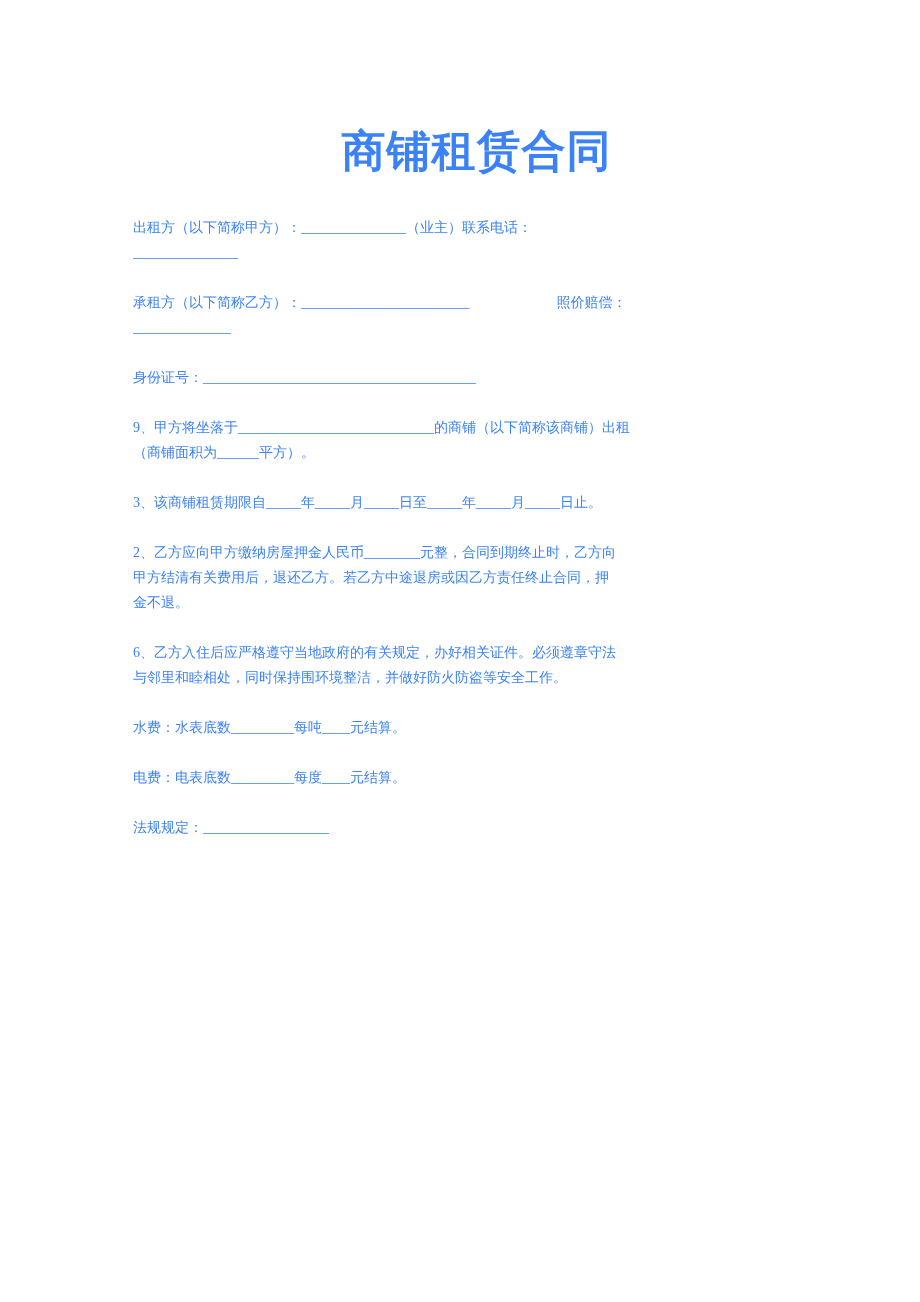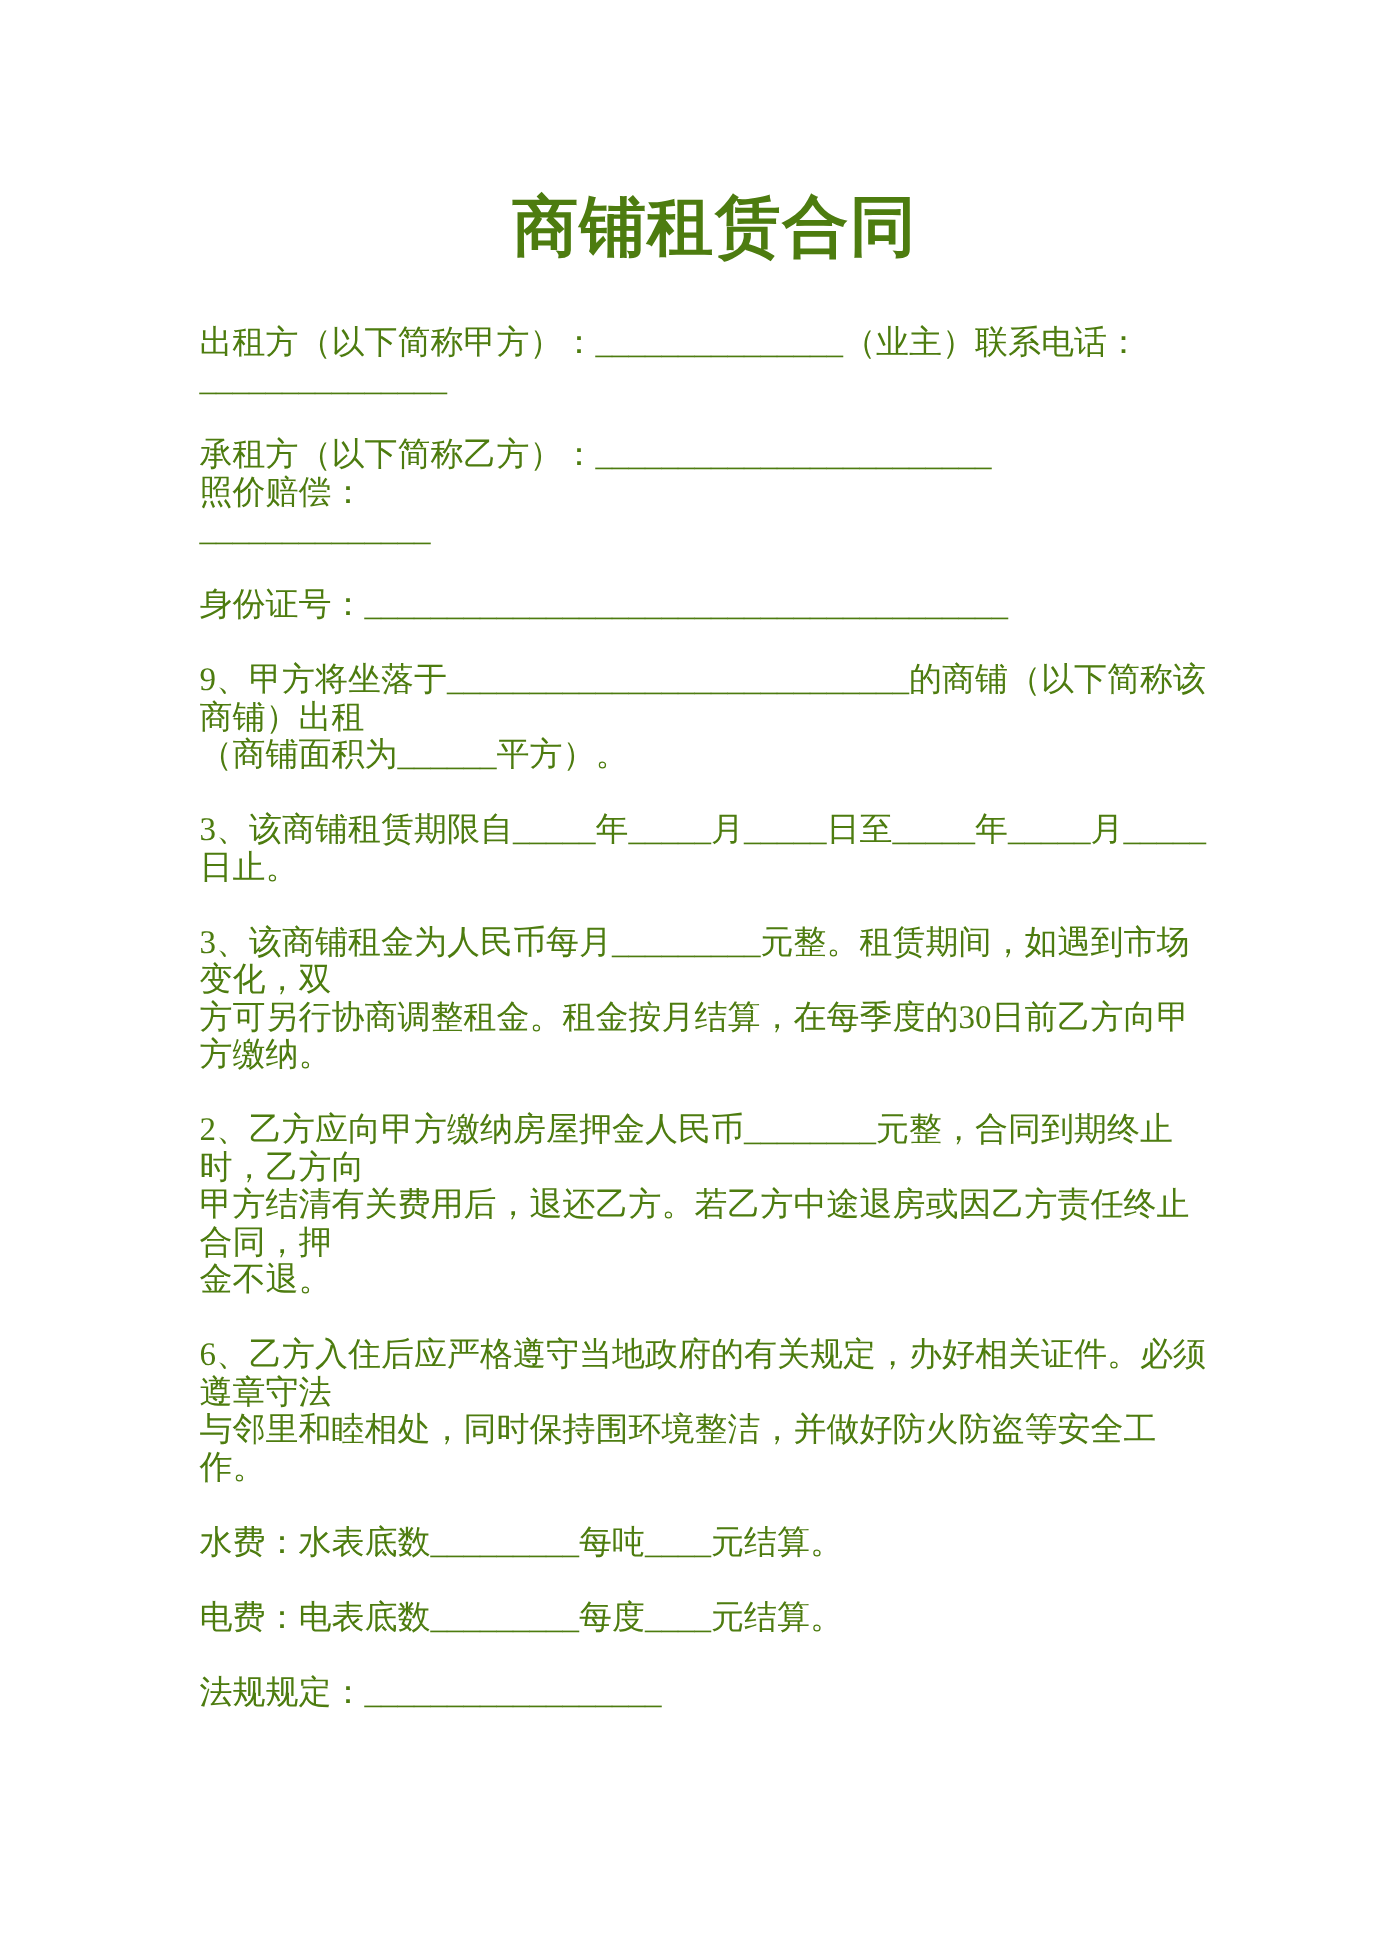--- a/index.html
+++ b/index.html
@@ -12,55 +12,53 @@
     height: 1302px;
     overflow: hidden;
   }
   .page {
     box-sizing: border-box;
     width: 920px;
     height: 1302px;
     padding: 124px 100px 0 133px;
     background: #ffffff;
     font-family: "Liberation Serif", "DejaVu Serif", serif;
-    color: #4d7c0f;
+    color: #3b82f6;
   }
   .doc-title {
     font-size: 44px;
     font-weight: bold;
     line-height: 1.25;
     text-align: center;
     margin: 0 0 36px 0;
     letter-spacing: 1px;
     white-space: nowrap;
   }
   .para {
-    font-size: 22px;
+    font-size: 14px;
     line-height: 25px;
     margin: 0 0 25px 0;
     white-space: pre-wrap;
     word-break: break-all;
     max-width: 680px;
   }
 </style>
 </head>
 <body>
 
 <div class="page">
   <h1 class="doc-title">商铺租赁合同</h1>
   <p class="para">出租方（以下简称甲方）：_______________（业主）联系电话：
 _______________</p>
   <p class="para">承租方（以下简称乙方）：________________________                         照价赔偿：
 ______________</p>
   <p class="para">身份证号：_______________________________________</p>
   <p class="para">9、甲方将坐落于____________________________的商铺（以下简称该商铺）出租
 （商铺面积为______平方）。</p>
   <p class="para">3、该商铺租赁期限自_____年_____月_____日至_____年_____月_____日止。</p>
-  <p class="para">3、该商铺租金为人民币每月_________元整。租赁期间，如遇到市场变化，双
-方可另行协商调整租金。租金按月结算，在每季度的30日前乙方向甲方缴纳。</p>
   <p class="para">2、乙方应向甲方缴纳房屋押金人民币________元整，合同到期终止时，乙方向
 甲方结清有关费用后，退还乙方。若乙方中途退房或因乙方责任终止合同，押
 金不退。</p>
   <p class="para">6、乙方入住后应严格遵守当地政府的有关规定，办好相关证件。必须遵章守法
 与邻里和睦相处，同时保持围环境整洁，并做好防火防盗等安全工作。</p>
   <p class="para">水费：水表底数_________每吨____元结算。</p>
   <p class="para">电费：电表底数_________每度____元结算。</p>
   <p class="para">法规规定：__________________</p>
 </div>
 

